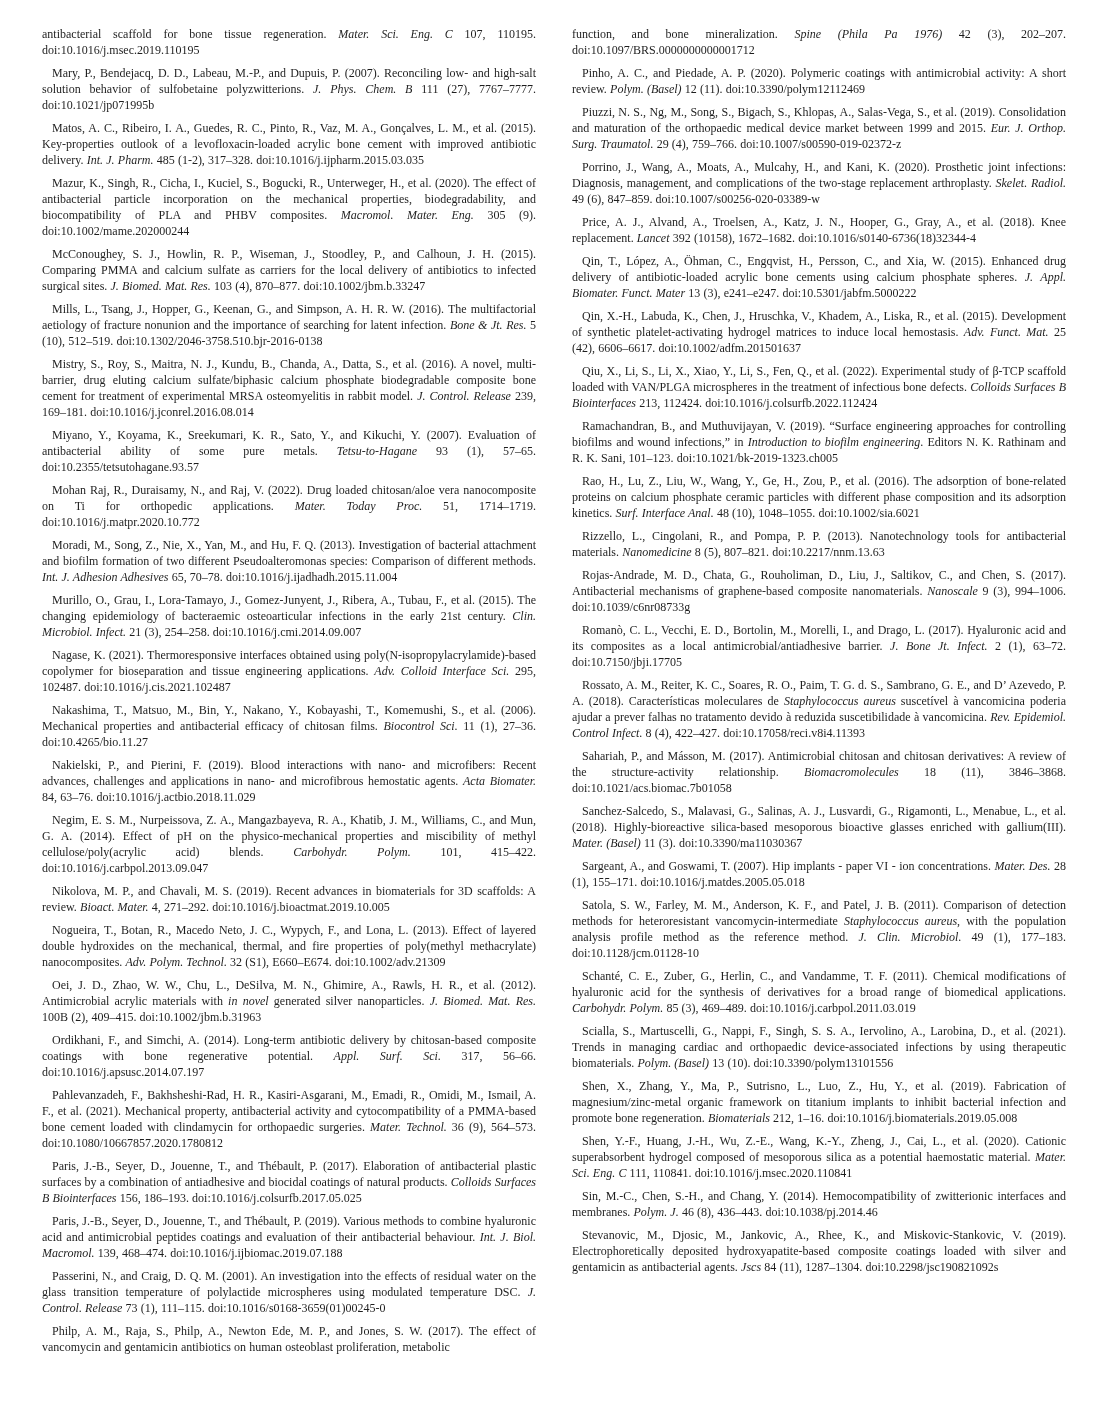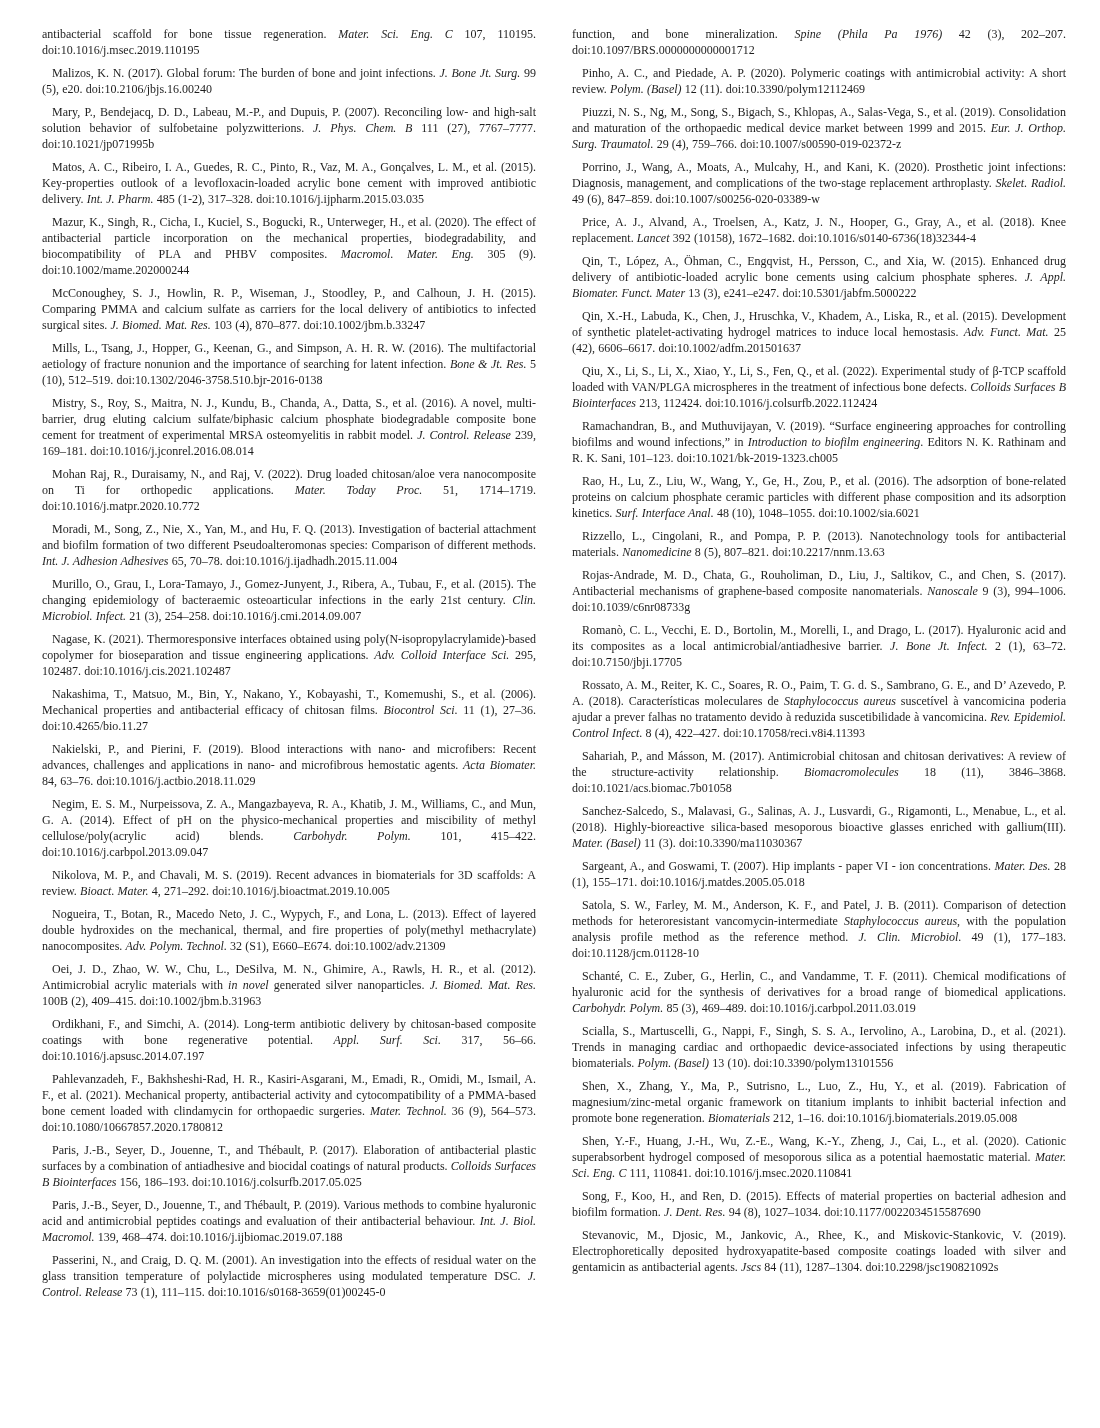--- a/index.html
+++ b/index.html
@@ -40,42 +40,43 @@
   .it {
     font-style: italic;
   }
 </style>
 </head>
 <body>
 
 <div class="page">
   <div class="col">
       <p class="ref cont"><span>antibacterial scaffold for bone tissue regeneration. </span><span class="it">Mater. Sci. Eng. C</span><span> 107, 110195. doi:10.1016/j.msec.2019.110195</span></p>
-      <p class="ref"><span>Malizos, K. N. (2017). Global forum: The burden of bone and joint infections. </span><span class="it">J. Bone Jt. Surg.</span><span> 99 (5), e20. doi:10.2106/jbjs.16.00240</span></p>
       <p class="ref"><span>Mary, P., Bendejacq, D. D., Labeau, M.-P., and Dupuis, P. (2007). Reconciling low- and high-salt solution behavior of sulfobetaine polyzwitterions. </span><span class="it">J. Phys. Chem. B</span><span> 111 (27), 7767–7777. doi:10.1021/jp071995b</span></p>
       <p class="ref"><span>Matos, A. C., Ribeiro, I. A., Guedes, R. C., Pinto, R., Vaz, M. A., Gonçalves, L. M., et al. (2015). Key-properties outlook of a levofloxacin-loaded acrylic bone cement with improved antibiotic delivery. </span><span class="it">Int. J. Pharm.</span><span> 485 (1-2), 317–328. doi:10.1016/j.ijpharm.2015.03.035</span></p>
       <p class="ref"><span>Mazur, K., Singh, R., Cicha, I., Kuciel, S., Bogucki, R., Unterweger, H., et al. (2020). The effect of antibacterial particle incorporation on the mechanical properties, biodegradability, and biocompatibility of PLA and PHBV composites. </span><span class="it">Macromol. Mater. Eng.</span><span> 305 (9). doi:10.1002/mame.202000244</span></p>
       <p class="ref"><span>McConoughey, S. J., Howlin, R. P., Wiseman, J., Stoodley, P., and Calhoun, J. H. (2015). Comparing PMMA and calcium sulfate as carriers for the local delivery of antibiotics to infected surgical sites. </span><span class="it">J. Biomed. Mat. Res.</span><span> 103 (4), 870–877. doi:10.1002/jbm.b.33247</span></p>
       <p class="ref"><span>Mills, L., Tsang, J., Hopper, G., Keenan, G., and Simpson, A. H. R. W. (2016). The multifactorial aetiology of fracture nonunion and the importance of searching for latent infection. </span><span class="it">Bone &amp; Jt. Res.</span><span> 5 (10), 512–519. doi:10.1302/2046-3758.510.bjr-2016-0138</span></p>
       <p class="ref"><span>Mistry, S., Roy, S., Maitra, N. J., Kundu, B., Chanda, A., Datta, S., et al. (2016). A novel, multi-barrier, drug eluting calcium sulfate/biphasic calcium phosphate biodegradable composite bone cement for treatment of experimental MRSA osteomyelitis in rabbit model. </span><span class="it">J. Control. Release</span><span> 239, 169–181. doi:10.1016/j.jconrel.2016.08.014</span></p>
+      <p class="ref"><span>Miyano, Y., Koyama, K., Sreekumari, K. R., Sato, Y., and Kikuchi, Y. (2007). Evaluation of antibacterial ability of some pure metals. </span><span class="it">Tetsu-to-Hagane</span><span> 93 (1), 57–65. doi:10.2355/tetsutohagane.93.57</span></p>
       <p class="ref"><span>Mohan Raj, R., Duraisamy, N., and Raj, V. (2022). Drug loaded chitosan/aloe vera nanocomposite on Ti for orthopedic applications. </span><span class="it">Mater. Today Proc.</span><span> 51, 1714–1719. doi:10.1016/j.matpr.2020.10.772</span></p>
       <p class="ref"><span>Moradi, M., Song, Z., Nie, X., Yan, M., and Hu, F. Q. (2013). Investigation of bacterial attachment and biofilm formation of two different Pseudoalteromonas species: Comparison of different methods. </span><span class="it">Int. J. Adhesion Adhesives</span><span> 65, 70–78. doi:10.1016/j.ijadhadh.2015.11.004</span></p>
       <p class="ref"><span>Murillo, O., Grau, I., Lora-Tamayo, J., Gomez-Junyent, J., Ribera, A., Tubau, F., et al. (2015). The changing epidemiology of bacteraemic osteoarticular infections in the early 21st century. </span><span class="it">Clin. Microbiol. Infect.</span><span> 21 (3), 254–258. doi:10.1016/j.cmi.2014.09.007</span></p>
       <p class="ref"><span>Nagase, K. (2021). Thermoresponsive interfaces obtained using poly(N-isopropylacrylamide)-based copolymer for bioseparation and tissue engineering applications. </span><span class="it">Adv. Colloid Interface Sci.</span><span> 295, 102487. doi:10.1016/j.cis.2021.102487</span></p>
       <p class="ref"><span>Nakashima, T., Matsuo, M., Bin, Y., Nakano, Y., Kobayashi, T., Komemushi, S., et al. (2006). Mechanical properties and antibacterial efficacy of chitosan films. </span><span class="it">Biocontrol Sci.</span><span> 11 (1), 27–36. doi:10.4265/bio.11.27</span></p>
       <p class="ref"><span>Nakielski, P., and Pierini, F. (2019). Blood interactions with nano- and microfibers: Recent advances, challenges and applications in nano- and microfibrous hemostatic agents. </span><span class="it">Acta Biomater.</span><span> 84, 63–76. doi:10.1016/j.actbio.2018.11.029</span></p>
       <p class="ref"><span>Negim, E. S. M., Nurpeissova, Z. A., Mangazbayeva, R. A., Khatib, J. M., Williams, C., and Mun, G. A. (2014). Effect of pH on the physico-mechanical properties and miscibility of methyl cellulose/poly(acrylic acid) blends. </span><span class="it">Carbohydr. Polym.</span><span> 101, 415–422. doi:10.1016/j.carbpol.2013.09.047</span></p>
       <p class="ref"><span>Nikolova, M. P., and Chavali, M. S. (2019). Recent advances in biomaterials for 3D scaffolds: A review. </span><span class="it">Bioact. Mater.</span><span> 4, 271–292. doi:10.1016/j.bioactmat.2019.10.005</span></p>
       <p class="ref"><span>Nogueira, T., Botan, R., Macedo Neto, J. C., Wypych, F., and Lona, L. (2013). Effect of layered double hydroxides on the mechanical, thermal, and fire properties of poly(methyl methacrylate) nanocomposites. </span><span class="it">Adv. Polym. Technol.</span><span> 32 (S1), E660–E674. doi:10.1002/adv.21309</span></p>
       <p class="ref"><span>Oei, J. D., Zhao, W. W., Chu, L., DeSilva, M. N., Ghimire, A., Rawls, H. R., et al. (2012). Antimicrobial acrylic materials with </span><span class="it">in novel</span><span> generated silver nanoparticles. </span><span class="it">J. Biomed. Mat. Res.</span><span> 100B (2), 409–415. doi:10.1002/jbm.b.31963</span></p>
       <p class="ref"><span>Ordikhani, F., and Simchi, A. (2014). Long-term antibiotic delivery by chitosan-based composite coatings with bone regenerative potential. </span><span class="it">Appl. Surf. Sci.</span><span> 317, 56–66. doi:10.1016/j.apsusc.2014.07.197</span></p>
       <p class="ref"><span>Pahlevanzadeh, F., Bakhsheshi-Rad, H. R., Kasiri-Asgarani, M., Emadi, R., Omidi, M., Ismail, A. F., et al. (2021). Mechanical property, antibacterial activity and cytocompatibility of a PMMA-based bone cement loaded with clindamycin for orthopaedic surgeries. </span><span class="it">Mater. Technol.</span><span> 36 (9), 564–573. doi:10.1080/10667857.2020.1780812</span></p>
       <p class="ref"><span>Paris, J.-B., Seyer, D., Jouenne, T., and Thébault, P. (2017). Elaboration of antibacterial plastic surfaces by a combination of antiadhesive and biocidal coatings of natural products. </span><span class="it">Colloids Surfaces B Biointerfaces</span><span> 156, 186–193. doi:10.1016/j.colsurfb.2017.05.025</span></p>
       <p class="ref"><span>Paris, J.-B., Seyer, D., Jouenne, T., and Thébault, P. (2019). Various methods to combine hyaluronic acid and antimicrobial peptides coatings and evaluation of their antibacterial behaviour. </span><span class="it">Int. J. Biol. Macromol.</span><span> 139, 468–474. doi:10.1016/j.ijbiomac.2019.07.188</span></p>
       <p class="ref"><span>Passerini, N., and Craig, D. Q. M. (2001). An investigation into the effects of residual water on the glass transition temperature of polylactide microspheres using modulated temperature DSC. </span><span class="it">J. Control. Release</span><span> 73 (1), 111–115. doi:10.1016/s0168-3659(01)00245-0</span></p>
+      <p class="ref"><span>Philp, A. M., Raja, S., Philp, A., Newton Ede, M. P., and Jones, S. W. (2017). The effect of vancomycin and gentamicin antibiotics on human osteoblast proliferation, metabolic</span></p>
     </div>
   <div class="col">
       <p class="ref cont"><span>function, and bone mineralization. </span><span class="it">Spine (Phila Pa 1976)</span><span> 42 (3), 202–207. doi:10.1097/BRS.0000000000001712</span></p>
       <p class="ref"><span>Pinho, A. C., and Piedade, A. P. (2020). Polymeric coatings with antimicrobial activity: A short review. </span><span class="it">Polym. (Basel)</span><span> 12 (11). doi:10.3390/polym12112469</span></p>
       <p class="ref"><span>Piuzzi, N. S., Ng, M., Song, S., Bigach, S., Khlopas, A., Salas-Vega, S., et al. (2019). Consolidation and maturation of the orthopaedic medical device market between 1999 and 2015. </span><span class="it">Eur. J. Orthop. Surg. Traumatol.</span><span> 29 (4), 759–766. doi:10.1007/s00590-019-02372-z</span></p>
       <p class="ref"><span>Porrino, J., Wang, A., Moats, A., Mulcahy, H., and Kani, K. (2020). Prosthetic joint infections: Diagnosis, management, and complications of the two-stage replacement arthroplasty. </span><span class="it">Skelet. Radiol.</span><span> 49 (6), 847–859. doi:10.1007/s00256-020-03389-w</span></p>
       <p class="ref"><span>Price, A. J., Alvand, A., Troelsen, A., Katz, J. N., Hooper, G., Gray, A., et al. (2018). Knee replacement. </span><span class="it">Lancet</span><span> 392 (10158), 1672–1682. doi:10.1016/s0140-6736(18)32344-4</span></p>
       <p class="ref"><span>Qin, T., López, A., Öhman, C., Engqvist, H., Persson, C., and Xia, W. (2015). Enhanced drug delivery of antibiotic-loaded acrylic bone cements using calcium phosphate spheres. </span><span class="it">J. Appl. Biomater. Funct. Mater</span><span> 13 (3), e241–e247. doi:10.5301/jabfm.5000222</span></p>
       <p class="ref"><span>Qin, X.-H., Labuda, K., Chen, J., Hruschka, V., Khadem, A., Liska, R., et al. (2015). Development of synthetic platelet-activating hydrogel matrices to induce local hemostasis. </span><span class="it">Adv. Funct. Mat.</span><span> 25 (42), 6606–6617. doi:10.1002/adfm.201501637</span></p>
       <p class="ref"><span>Qiu, X., Li, S., Li, X., Xiao, Y., Li, S., Fen, Q., et al. (2022). Experimental study of β-TCP scaffold loaded with VAN/PLGA microspheres in the treatment of infectious bone defects. </span><span class="it">Colloids Surfaces B Biointerfaces</span><span> 213, 112424. doi:10.1016/j.colsurfb.2022.112424</span></p>
@@ -86,16 +87,16 @@
       <p class="ref"><span>Romanò, C. L., Vecchi, E. D., Bortolin, M., Morelli, I., and Drago, L. (2017). Hyaluronic acid and its composites as a local antimicrobial/antiadhesive barrier. </span><span class="it">J. Bone Jt. Infect.</span><span> 2 (1), 63–72. doi:10.7150/jbji.17705</span></p>
       <p class="ref"><span>Rossato, A. M., Reiter, K. C., Soares, R. O., Paim, T. G. d. S., Sambrano, G. E., and D’ Azevedo, P. A. (2018). Características moleculares de </span><span class="it">Staphylococcus aureus</span><span> suscetível à vancomicina poderia ajudar a prever falhas no tratamento devido à reduzida suscetibilidade à vancomicina. </span><span class="it">Rev. Epidemiol. Control Infect.</span><span> 8 (4), 422–427. doi:10.17058/reci.v8i4.11393</span></p>
       <p class="ref"><span>Sahariah, P., and Másson, M. (2017). Antimicrobial chitosan and chitosan derivatives: A review of the structure-activity relationship. </span><span class="it">Biomacromolecules</span><span> 18 (11), 3846–3868. doi:10.1021/acs.biomac.7b01058</span></p>
       <p class="ref"><span>Sanchez-Salcedo, S., Malavasi, G., Salinas, A. J., Lusvardi, G., Rigamonti, L., Menabue, L., et al. (2018). Highly-bioreactive silica-based mesoporous bioactive glasses enriched with gallium(III). </span><span class="it">Mater. (Basel)</span><span> 11 (3). doi:10.3390/ma11030367</span></p>
       <p class="ref"><span>Sargeant, A., and Goswami, T. (2007). Hip implants - paper VI - ion concentrations. </span><span class="it">Mater. Des.</span><span> 28 (1), 155–171. doi:10.1016/j.matdes.2005.05.018</span></p>
       <p class="ref"><span>Satola, S. W., Farley, M. M., Anderson, K. F., and Patel, J. B. (2011). Comparison of detection methods for heteroresistant vancomycin-intermediate </span><span class="it">Staphylococcus aureus</span><span>, with the population analysis profile method as the reference method. </span><span class="it">J. Clin. Microbiol.</span><span> 49 (1), 177–183. doi:10.1128/jcm.01128-10</span></p>
       <p class="ref"><span>Schanté, C. E., Zuber, G., Herlin, C., and Vandamme, T. F. (2011). Chemical modifications of hyaluronic acid for the synthesis of derivatives for a broad range of biomedical applications. </span><span class="it">Carbohydr. Polym.</span><span> 85 (3), 469–489. doi:10.1016/j.carbpol.2011.03.019</span></p>
       <p class="ref"><span>Scialla, S., Martuscelli, G., Nappi, F., Singh, S. S. A., Iervolino, A., Larobina, D., et al. (2021). Trends in managing cardiac and orthopaedic device-associated infections by using therapeutic biomaterials. </span><span class="it">Polym. (Basel)</span><span> 13 (10). doi:10.3390/polym13101556</span></p>
       <p class="ref"><span>Shen, X., Zhang, Y., Ma, P., Sutrisno, L., Luo, Z., Hu, Y., et al. (2019). Fabrication of magnesium/zinc-metal organic framework on titanium implants to inhibit bacterial infection and promote bone regeneration. </span><span class="it">Biomaterials</span><span> 212, 1–16. doi:10.1016/j.biomaterials.2019.05.008</span></p>
       <p class="ref"><span>Shen, Y.-F., Huang, J.-H., Wu, Z.-E., Wang, K.-Y., Zheng, J., Cai, L., et al. (2020). Cationic superabsorbent hydrogel composed of mesoporous silica as a potential haemostatic material. </span><span class="it">Mater. Sci. Eng. C</span><span> 111, 110841. doi:10.1016/j.msec.2020.110841</span></p>
-      <p class="ref"><span>Song, F., Koo, H., and Ren, D. (2015). Effects of material properties on bacterial adhesion and biofilm formation. </span><span class="it">J. Dent. Res.</span><span> 94 (8), 1027–1034. doi:10.1177/0022034515587690</span></p>
+      <p class="ref"><span>Sin, M.-C., Chen, S.-H., and Chang, Y. (2014). Hemocompatibility of zwitterionic interfaces and membranes. </span><span class="it">Polym. J.</span><span> 46 (8), 436–443. doi:10.1038/pj.2014.46</span></p>
       <p class="ref"><span>Stevanovic, M., Djosic, M., Jankovic, A., Rhee, K., and Miskovic-Stankovic, V. (2019). Electrophoretically deposited hydroxyapatite-based composite coatings loaded with silver and gentamicin as antibacterial agents. </span><span class="it">Jscs</span><span> 84 (11), 1287–1304. doi:10.2298/jsc190821092s</span></p>
     </div>
 </div>
 
 </body></html>

